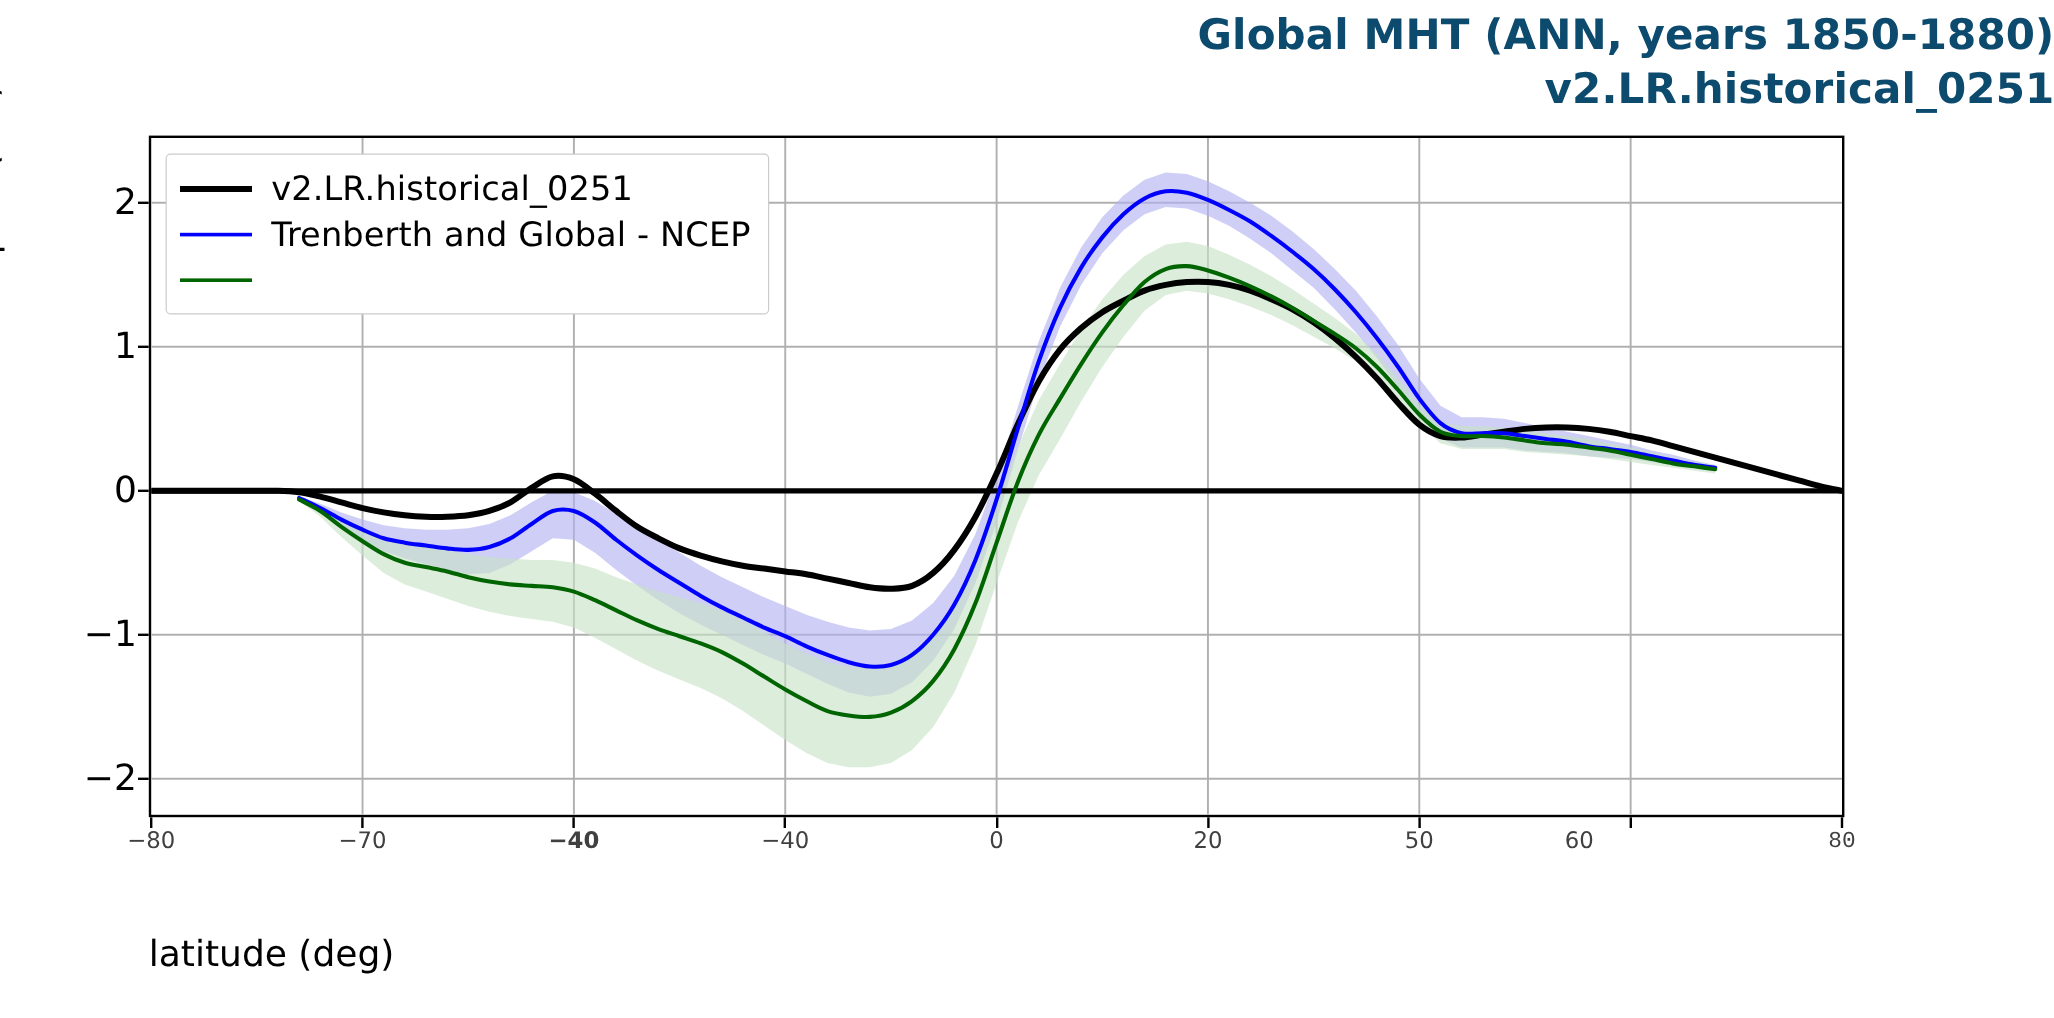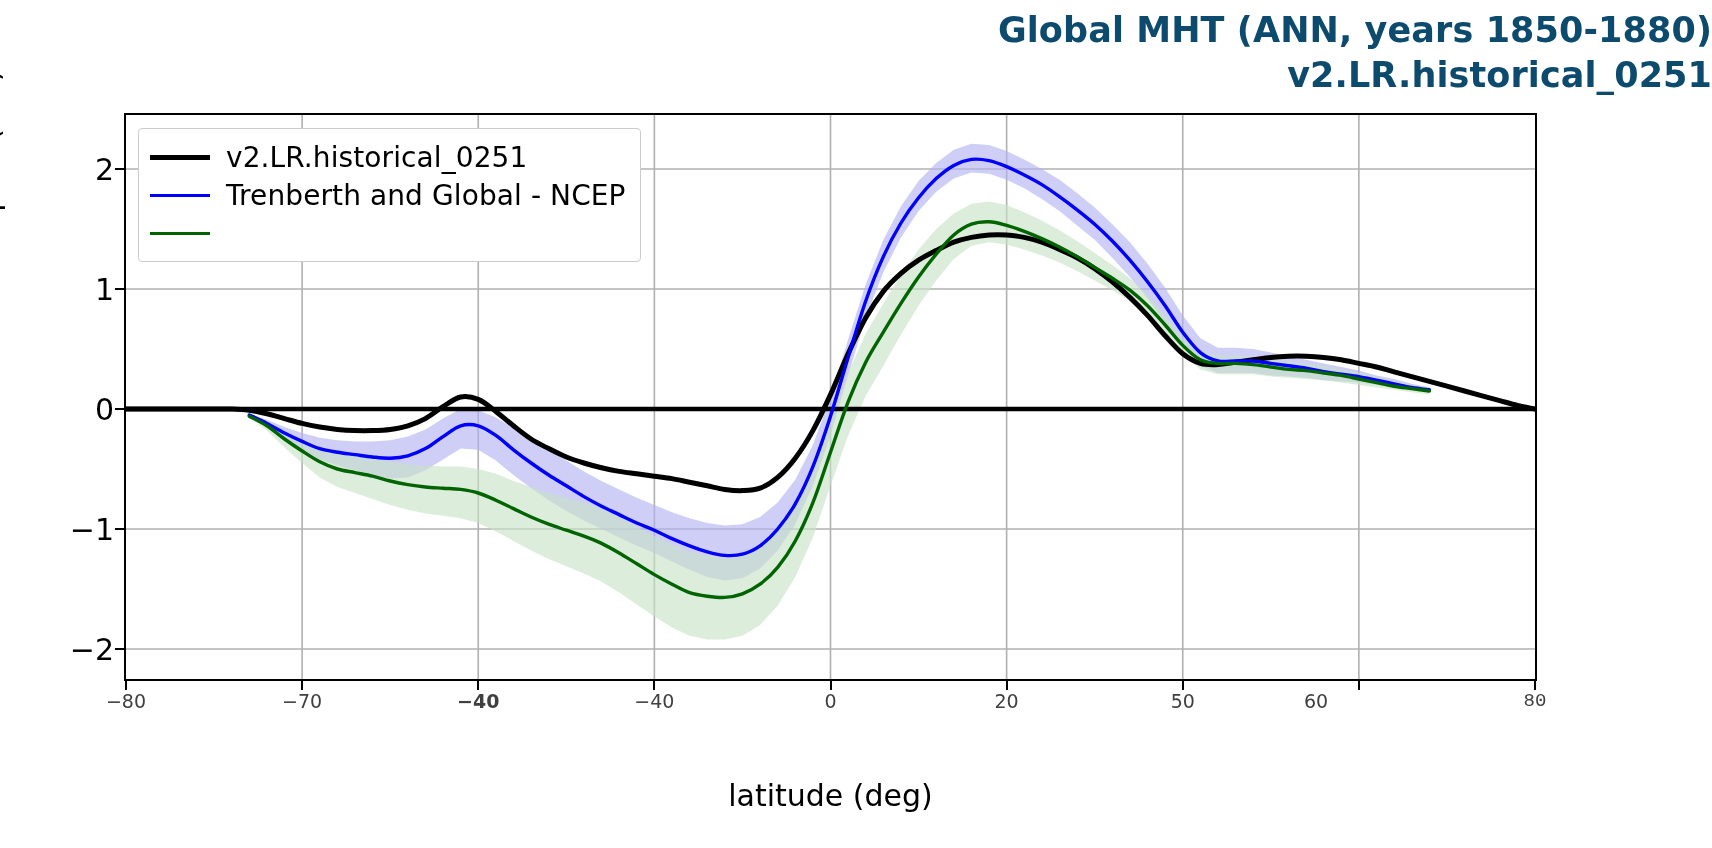--- a/index.html
+++ b/index.html
@@ -30,21 +30,21 @@
     position:absolute;
     left:-452px;top:285px;
     width:880px;text-align:center;
     transform:rotate(-90deg);
     transform-origin:center center;
     font-size:30px;color:#000;white-space:nowrap;
   }
   
   .xlabel{
     position:absolute;left:124px;top:778px;width:1413px;
-    text-align:center;font-size:30px;color:#000;
+    font-size:30px;color:#000;
   }
 
   
   .ytick{
     position:absolute;right:1598px;
     text-align:right;font-size:30px;color:#000;
     transform:translateY(-50%);white-space:nowrap;
   }
   .xtick{
     position:absolute;top:690px;

